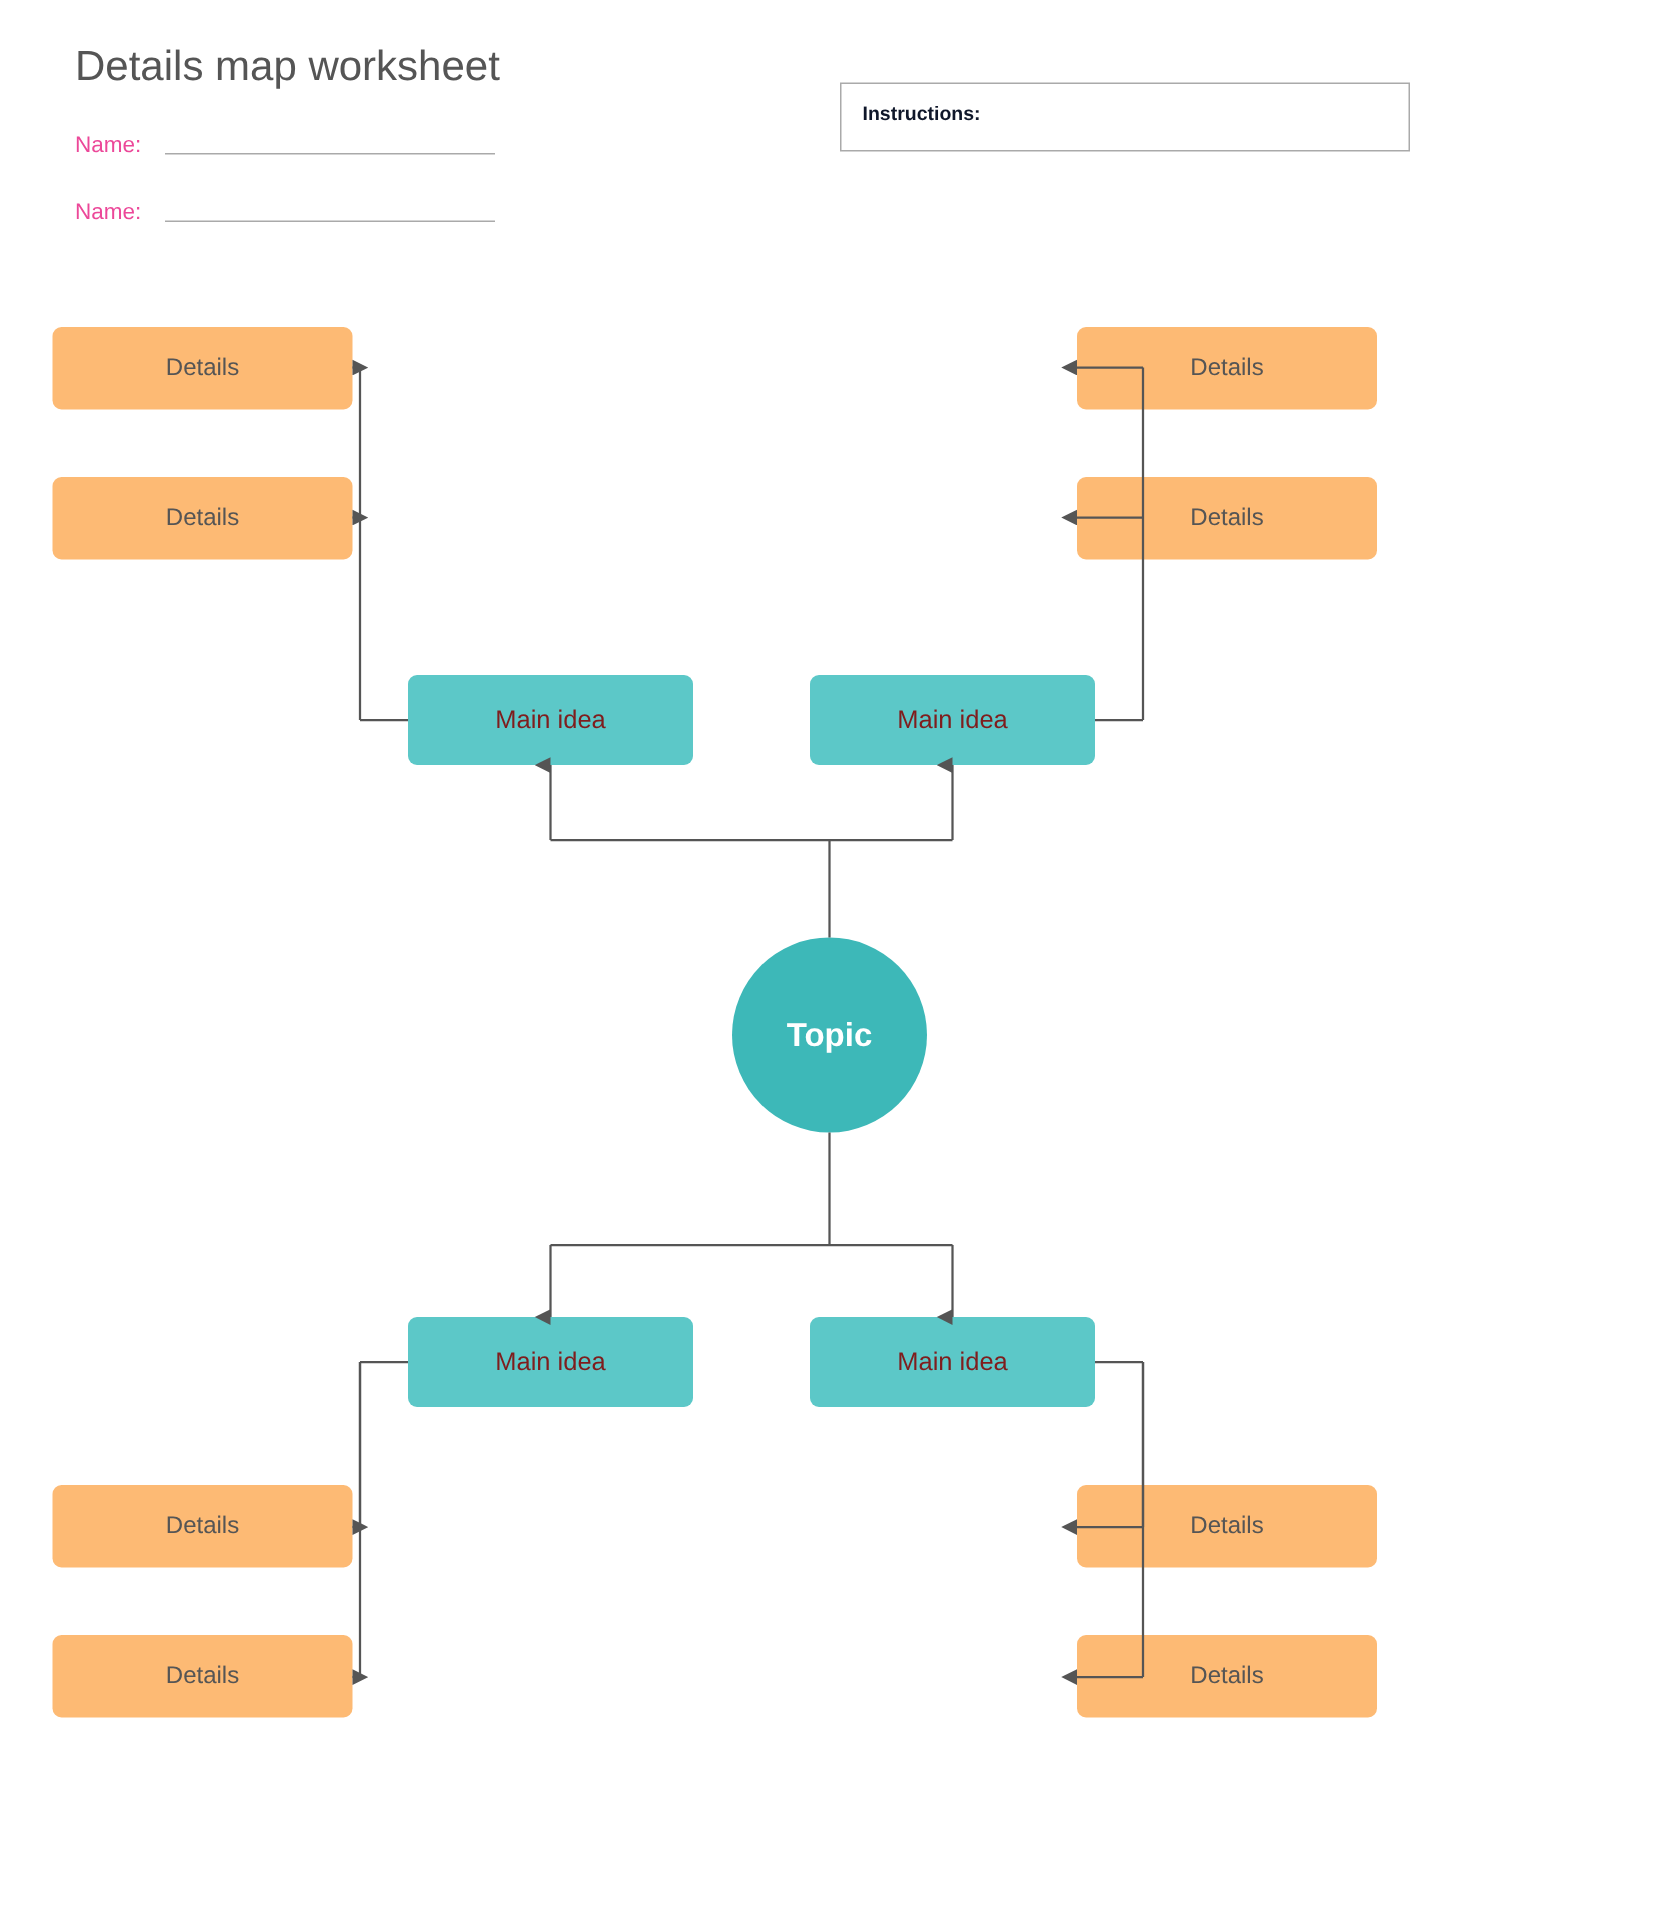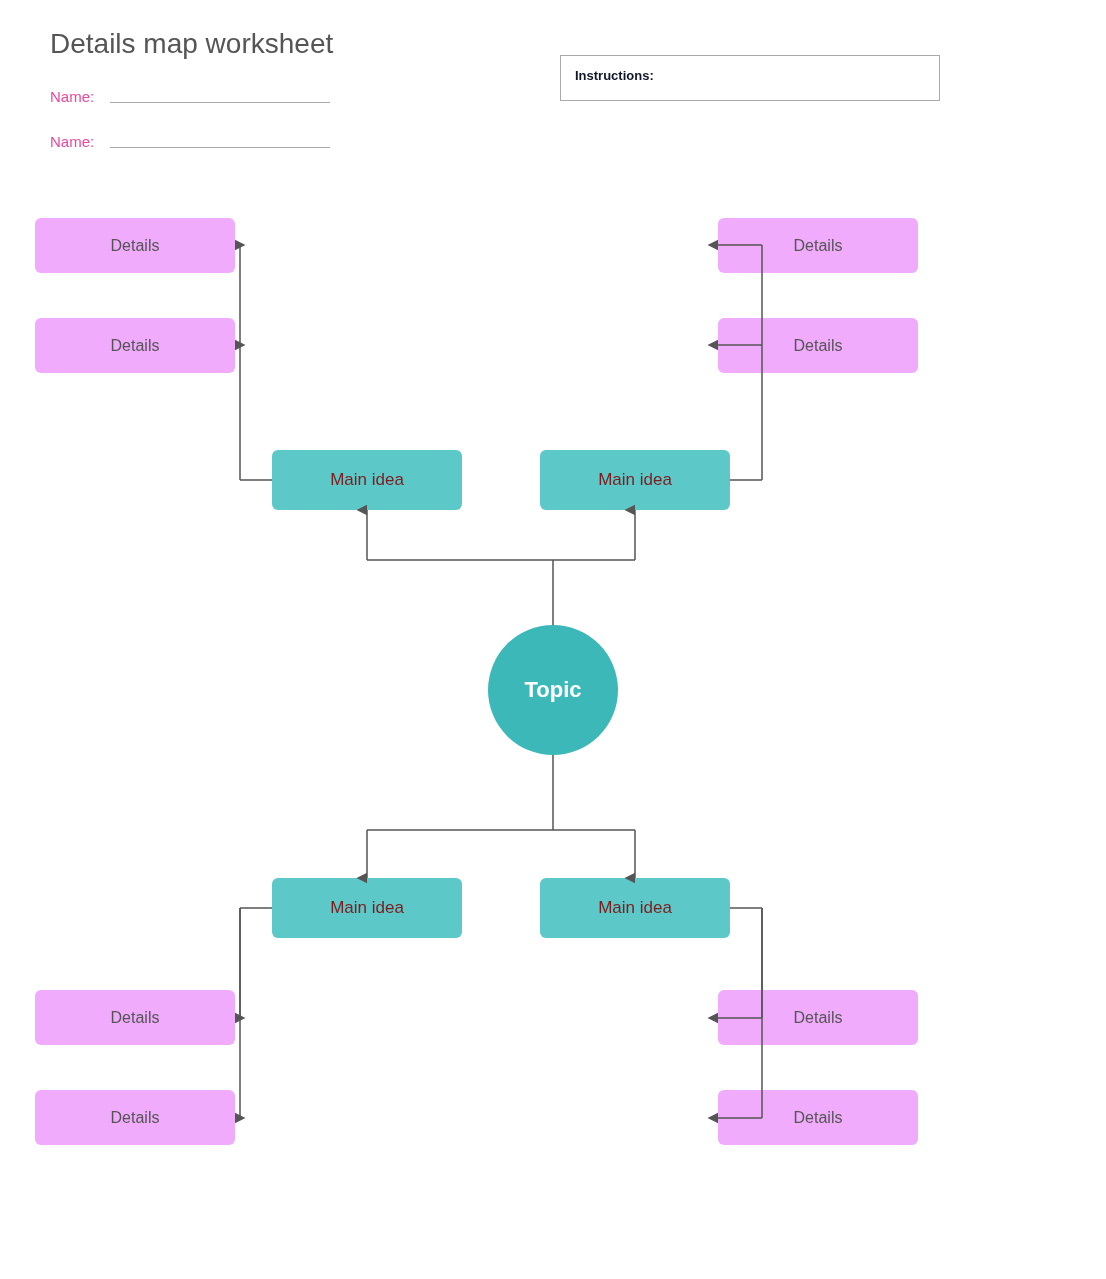--- a/index.html
+++ b/index.html
@@ -62,21 +62,21 @@
       align-items: center;
       justify-content: center;
       font-size: 17px;
       color: #7f1d1d;
       font-weight: 400;
     }
 
     
     .details-box {
       position: absolute;
-      background: #f0abfc;
+      background: #fdba74;
       border-radius: 6px;
       display: flex;
       align-items: center;
       justify-content: center;
       font-size: 16px;
       color: #555;
     }
 
     
     .topic-circle {

